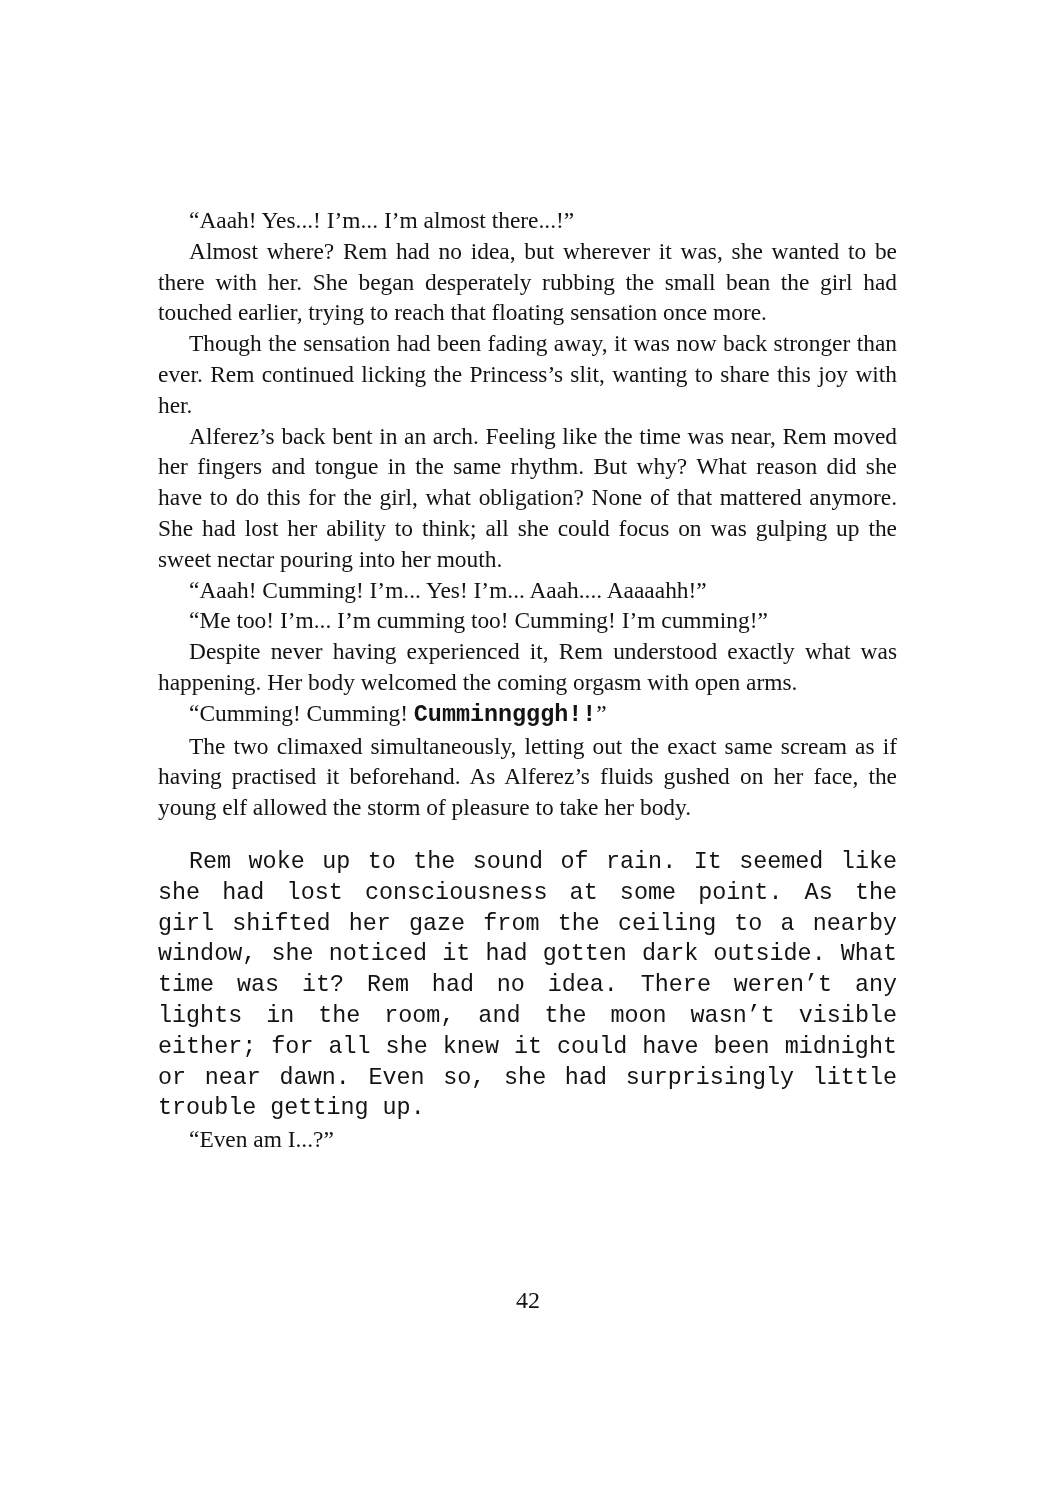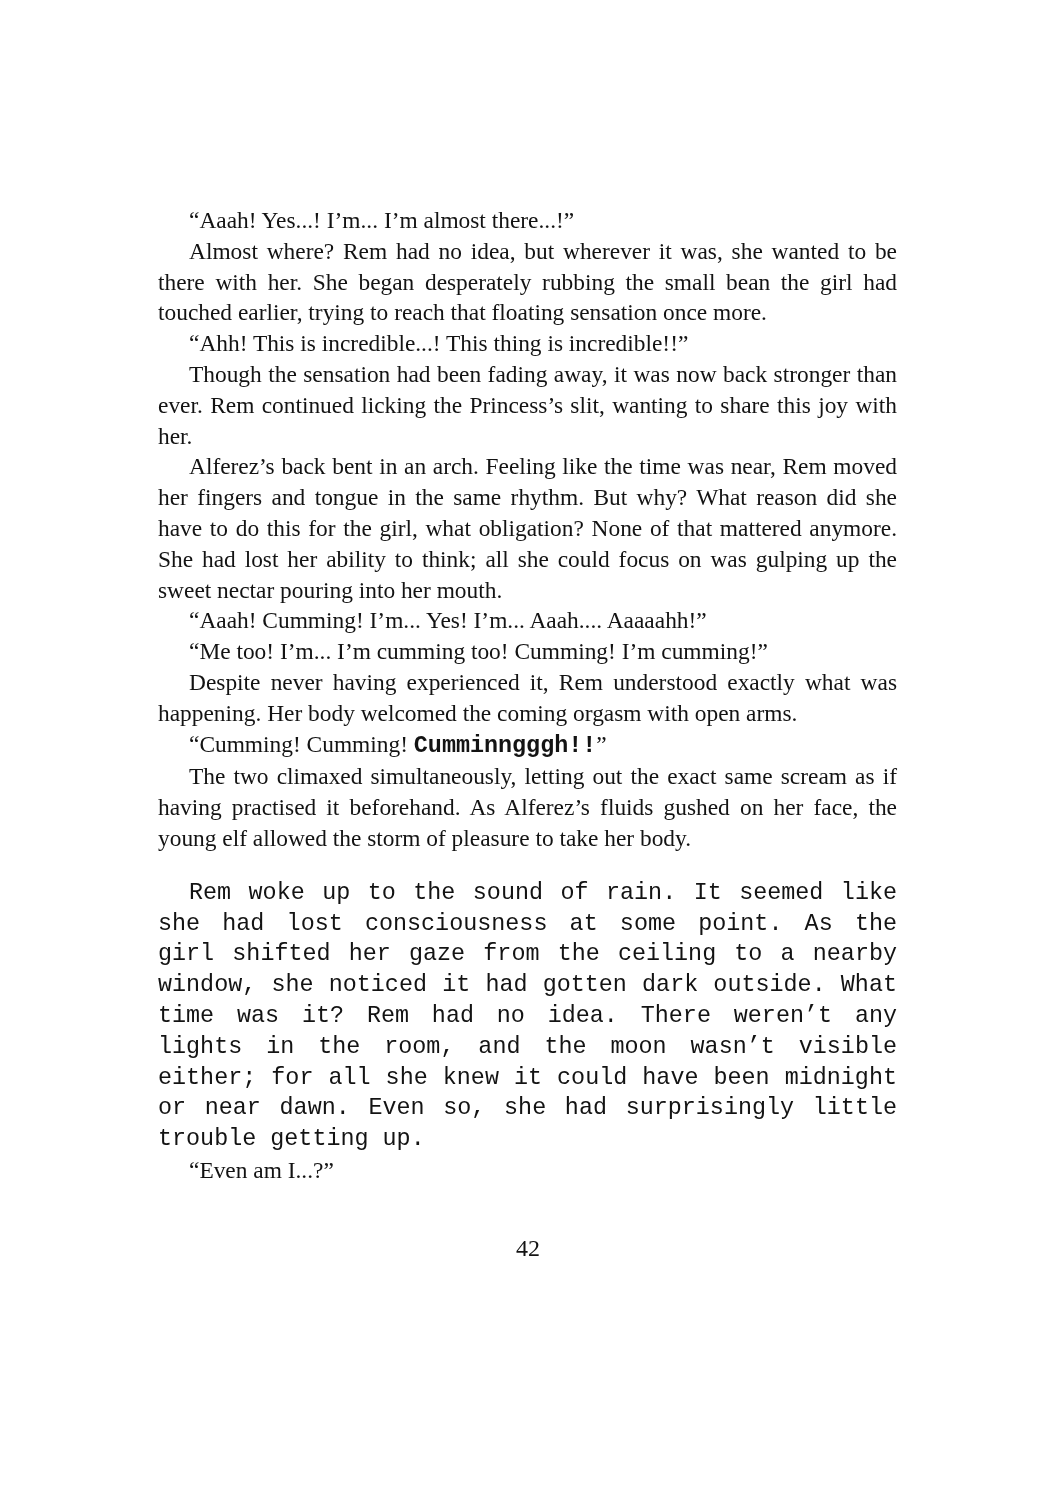--- a/index.html
+++ b/index.html
@@ -38,37 +38,36 @@
   .para.break-before {
     margin-top: 24px;
     font-family: Liberation Mono, monospace;
   }
   .run-bold {
     font-weight: bold;
     font-family: Liberation Mono, monospace;
   }
   .page-number {
     position: absolute;
-    top: 1202px;
+    top: 1254px;
     left: 0;
     width: 1056px;
     text-align: center;
     font-size: 24px;
     line-height: 30px;
     color: #131313;
   }
 </style>
 </head>
 <body>
 
 <div class="page">
   <div class="text-block" id="text-block">
       <p class="para"><span>“Aaah! Yes...! I’m... I’m almost there...!”</span></p>
       <p class="para"><span>Almost where? Rem had no idea, but wherever it was, she wanted to be there with her. She began desperately rubbing the small bean the girl had touched earlier, trying to reach that floating sensation once more.</span></p>
-      <p class="para"><span>“Ahh! This is incredible...! This thing is incredible!!”</span></p>
       <p class="para"><span>Though the sensation had been fading away, it was now back stronger than ever. Rem continued licking the Princess’s slit, wanting to share this joy with her.</span></p>
       <p class="para"><span>Alferez’s back bent in an arch. Feeling like the time was near, Rem moved her fingers and tongue in the same rhythm. But why? What reason did she have to do this for the girl, what obligation? None of that mattered anymore. She had lost her ability to think; all she could focus on was gulping up the sweet nectar pouring into her mouth.</span></p>
       <p class="para"><span>“Aaah! Cumming! I’m... Yes! I’m... Aaah.... Aaaaahh!”</span></p>
       <p class="para"><span>“Me too! I’m... I’m cumming too! Cumming! I’m cumming!”</span></p>
       <p class="para"><span>Despite never having experienced it, Rem understood exactly what was happening. Her body welcomed the coming orgasm with open arms.</span></p>
       <p class="para"><span>“Cumming! Cumming! </span><span class="run-bold">Cumminngggh!!</span><span>”</span></p>
       <p class="para"><span>The two climaxed simultaneously, letting out the exact same scream as if having practised it beforehand. As Alferez’s fluids gushed on her face, the young elf allowed the storm of pleasure to take her body.</span></p>
       <p class="para break-before"><span>Rem woke up to the sound of rain. It seemed like she had lost consciousness at some point. As the girl shifted her gaze from the ceiling to a nearby window, she noticed it had gotten dark outside. What time was it? Rem had no idea. There weren’t any lights in the room, and the moon wasn’t visible either; for all she knew it could have been midnight or near dawn. Even so, she had surprisingly little trouble getting up.</span></p>
       <p class="para"><span>“Even am I...?”</span></p>
     </div>

